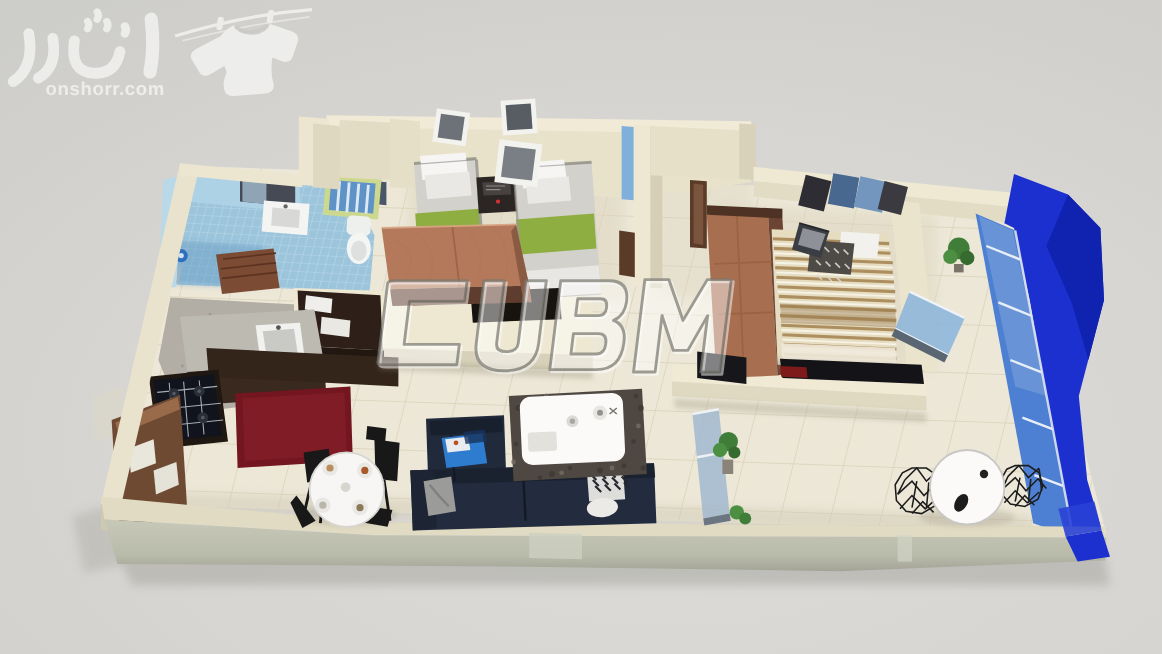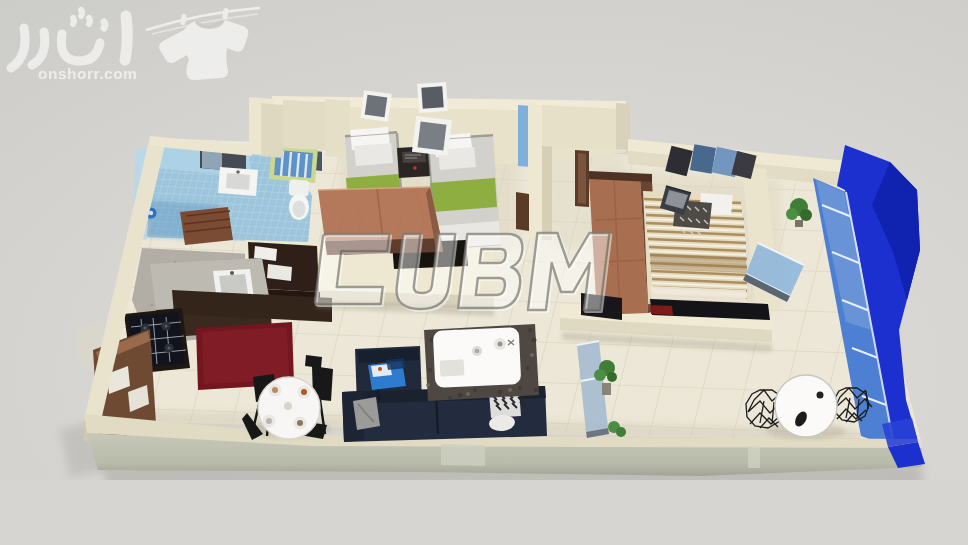--- a/index.html
+++ b/index.html
@@ -1,16 +1,16 @@
 <!DOCTYPE html>
 <html><head>
 <meta charset="utf-8">
 <style>
   html,body{margin:0;padding:0;background:#d7d5d2;}
-  #stage{width:968px;height:480px;position:relative;overflow:hidden;
+  #stage{width:968px;height:545px;position:relative;overflow:hidden;
          font-family:"Liberation Sans", sans-serif;}
 </style>
 </head>
 <body>
 <div id="stage">
 <svg width="968" height="545" viewBox="0 0 968 545">
 <defs>
   <radialGradient id="bg" cx="58%" cy="68%" r="90%">
     <stop offset="0%" stop-color="#dddcda"></stop>
     <stop offset="55%" stop-color="#d7d5d2"></stop>

